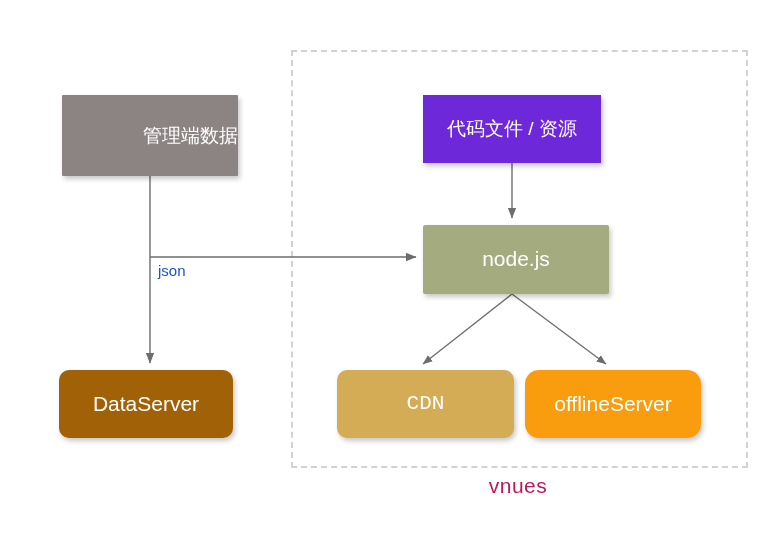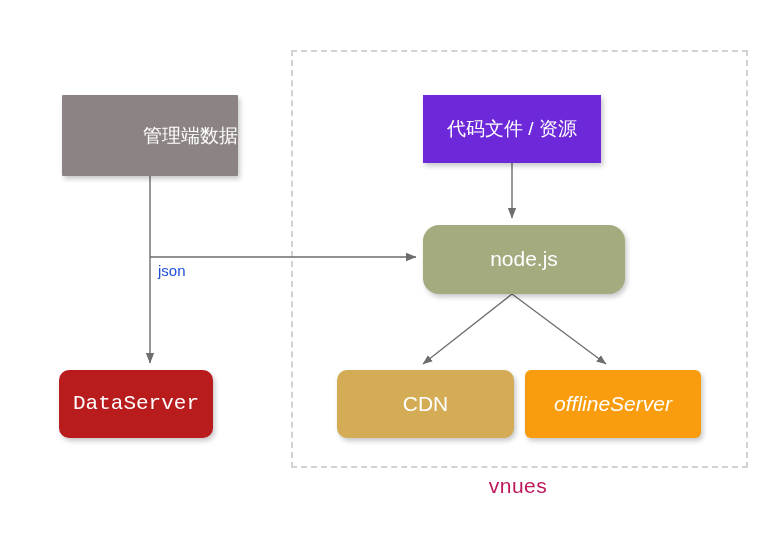--- a/index.html
+++ b/index.html
@@ -60,44 +60,43 @@
     font-size: 19px;
     justify-content: flex-end;
   }
   .n-code {
     left: 423px; top: 95px; width: 178px; height: 68px;
     background: #6d28d9;
     border-radius: 0;
     font-size: 19px;
   }
   .n-node {
-    left: 423px; top: 225px; width: 202px; height: 69px;
+    left: 423px; top: 225px; width: 186px; height: 69px;
     background: #a3ab7f;
-    border-radius: 16px;
+    border-radius: 2px;
     font-size: 21px;
   }
   .n-dataserver {
-    left: 59px; top: 370px; width: 154px; height: 68px;
-    background: #b91c1c;
+    left: 59px; top: 370px; width: 174px; height: 68px;
+    background: #a16207;
     border-radius: 10px;
     font-size: 21px;
-    font-family: Liberation Mono, monospace;
   }
   .n-cdn {
     left: 337px; top: 370px; width: 177px; height: 68px;
     background: #d4ac55;
     border-radius: 10px;
     font-size: 21px;
+    font-family: Liberation Mono, monospace;
   }
   .n-offline {
     left: 525px; top: 370px; width: 176px; height: 68px;
     background: #f99c0e;
-    border-radius: 6px;
+    border-radius: 14px;
     font-size: 21px;
-    font-style: italic;
   }
   
   .edge-layer {
     position: absolute;
     left: 0; top: 0;
     width: 777px;
     height: 546px;
     pointer-events: none;
   }
   .edge-label {

